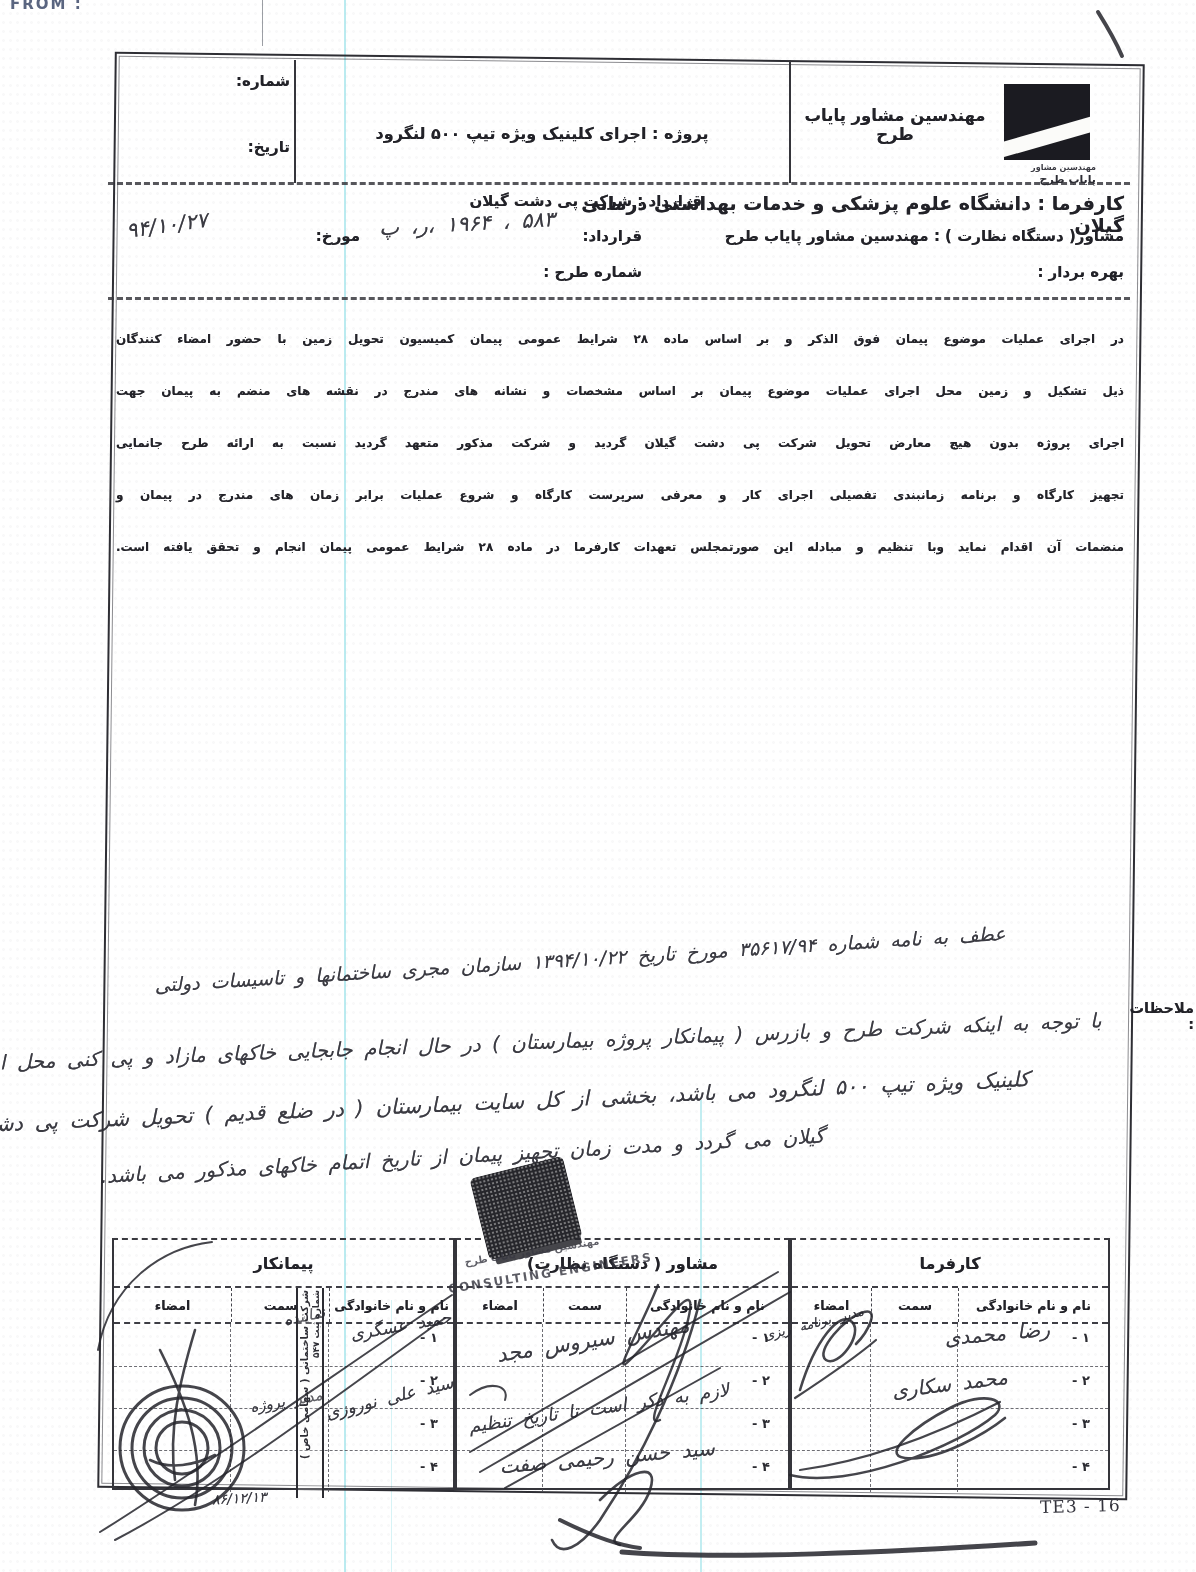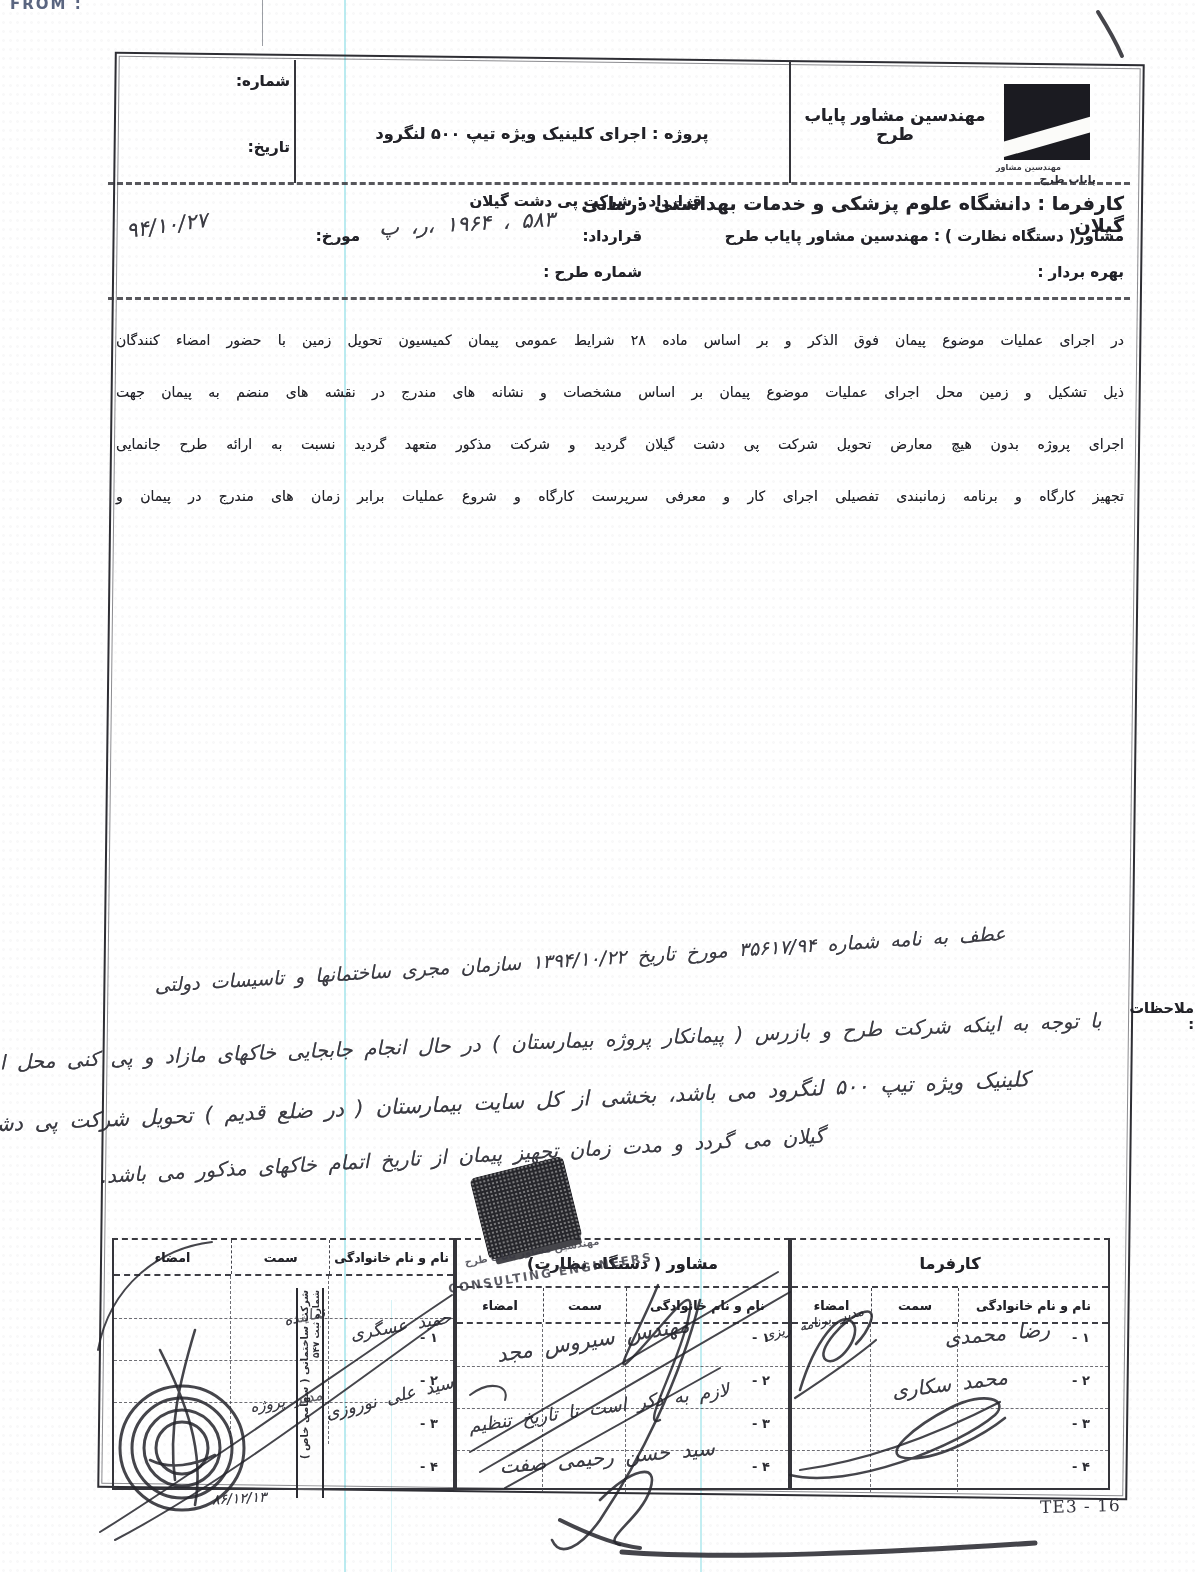--- a/index.html
+++ b/index.html
@@ -11,21 +11,21 @@
   .abs{position:absolute;}
   .pr{font-weight:700;color:#222228;text-shadow:0 0 .5px rgba(25,25,32,.55);}
   .rtl{direction:rtl;unicode-bidi:isolate;}
   .hw{font-style:italic;font-weight:400;color:#2b2b33;letter-spacing:.5px;word-spacing:5px;
       white-space:nowrap;direction:rtl;opacity:.92;text-shadow:0 0 .4px rgba(35,35,45,.6);}
   .form-border{left:106px;top:58px;width:1026px;height:1432px;border:2.5px solid #2e2e34;
       transform:rotate(.7deg);}
   .form-border::after{content:"";position:absolute;inset:2px;border:1px solid rgba(46,46,52,.55);}
   .vline{width:2px;background:#35353b;}
   .dash-sep{height:0;border-top:3px dashed #3a3a40;opacity:.85;}
-  .bline{direction:rtl;text-align:justify;text-align-last:justify;font-weight:400;font-size:14px;
+  .bline{direction:rtl;text-align:justify;text-align-last:justify;font-weight:700;font-size:12px;
       color:#232329;text-shadow:0 0 .5px rgba(25,25,32,.5);}
   .sec{top:1238px;height:252px;border-top:2px dashed #3a3a40;border-bottom:2px solid #35353b;
       border-left:2px solid #35353b;border-right:2px solid #35353b;box-sizing:border-box;}
   .sec-title{height:46px;display:flex;align-items:center;justify-content:center;
       border-bottom:2px dashed #3e3e45;font-size:16px;}
   .sec-cols{height:34px;display:grid;direction:rtl;border-bottom:2px dashed #3e3e45;}
   .sec-cols>div{display:flex;align-items:center;justify-content:center;font-size:12.5px;
       border-left:1.5px dashed #45454d;}
   .sec-cols>div:last-child{border-left:none;}
   .sec-body{position:relative;height:168px;}
@@ -63,48 +63,50 @@
   <div class="abs vline" style="left:789px;top:60px;height:123px;"></div>
   <div class="abs dash-sep" style="left:108px;top:182px;width:1022px;"></div>
 
   <div class="abs pr rtl" style="left:200px;top:72px;width:90px;text-align:right;font-size:15px;">شماره:</div>
   <div class="abs pr rtl" style="left:202px;top:138px;width:88px;text-align:right;font-size:15px;">تاریخ:</div>
 
   <div class="abs pr rtl" style="left:295px;top:124px;width:494px;text-align:center;font-size:16px;">پروژه : اجرای کلینیک ویژه تیپ ۵۰۰ لنگرود</div>
 
   <div class="abs pr rtl" style="left:795px;top:106px;width:200px;text-align:center;font-size:16.5px;">مهندسین مشاور پایاب طرح</div>
   <div class="abs logo"></div>
-  <div class="abs rtl" style="left:996px;top:163px;width:100px;text-align:left;font-size:8px;font-weight:700;color:#3a3a42;">مهندسین مشاور</div>
+  <div class="abs rtl" style="left:996px;top:163px;width:100px;text-align:right;font-size:8px;font-weight:700;color:#3a3a42;">مهندسین مشاور</div>
   <div class="abs rtl" style="left:996px;top:173px;width:100px;text-align:right;font-size:11px;font-weight:700;color:#2c2c33;">پایاب طرح</div>
 
   <div class="abs pr rtl" style="left:540px;top:192px;width:584px;text-align:right;font-size:19px;">کارفرما : دانشگاه علوم پزشکی و خدمات بهداشتی درمانی گیلان</div>
   <div class="abs pr rtl" style="left:640px;top:227px;width:484px;text-align:right;font-size:15px;">مشاور( دستگاه نظارت ) :  مهندسین مشاور پایاب طرح</div>
   <div class="abs pr rtl" style="left:1000px;top:263px;width:124px;text-align:right;font-size:15px;">بهره بردار :</div>
   <div class="abs pr rtl" style="left:400px;top:192px;width:302px;text-align:right;font-size:15px;">قرارداد : شرکت پی دشت گیلان</div>
   <div class="abs pr rtl" style="left:556px;top:227px;width:86px;text-align:right;font-size:15px;">قرارداد:</div>
   <div class="abs pr rtl" style="left:296px;top:227px;width:64px;text-align:right;font-size:15px;">مورخ:</div>
   <div class="abs pr rtl" style="left:520px;top:263px;width:122px;text-align:right;font-size:15px;">شماره طرح :</div>
   <div class="abs hw" style="left:370px;top:212px;width:185px;font-size:21px;transform:rotate(-3deg);">۵۸۳ ، ۱۹۶۴ ،ر، پ</div>
   <div class="abs hw" style="left:88px;top:216px;width:120px;font-size:21px;transform:rotate(-8deg);">۹۴/۱۰/۲۷</div>
   <div class="abs dash-sep" style="left:108px;top:297px;width:1022px;"></div>
 
   <div class="abs bline" style="left:116px;top:332px;width:1008px;">در اجرای عملیات موضوع پیمان فوق الذکر و بر اساس ماده ۲۸ شرایط عمومی پیمان کمیسیون تحویل زمین با حضور امضاء کنندگان</div>
   <div class="abs bline" style="left:116px;top:384px;width:1008px;">ذیل تشکیل و زمین محل اجرای عملیات موضوع پیمان بر اساس مشخصات و نشانه های مندرج در نقشه های منضم به پیمان جهت</div>
   <div class="abs bline" style="left:116px;top:488px;width:1008px;">تجهیز کارگاه و برنامه زمانبندی تفصیلی اجرای کار و معرفی سرپرست کارگاه و شروع عملیات برابر زمان های مندرج در پیمان و</div>
   <div class="abs bline" style="left:116px;top:436px;width:1008px;">اجرای پروژه بدون هیچ معارض تحویل شرکت پی دشت گیلان گردید و شرکت مذکور متعهد گردید نسبت به ارائه طرح جانمایی</div>
+  <div class="abs bline" style="left:116px;top:540px;width:1008px;">منضمات آن اقدام نماید وبا تنظیم و مبادله این صورتمجلس تعهدات کارفرما در ماده ۲۸ شرایط عمومی پیمان انجام و تحقق یافته است.</div>
 
   <div class="abs pr rtl" style="left:1128px;top:1000px;width:66px;font-size:14.5px;text-align:right;">ملاحظات :</div>
   <div class="abs hw" style="left:80px;top:948px;width:1000px;font-size:19px;transform:rotate(-3.5deg);text-align:center;">عطف به نامه شماره ۳۵۶۱۷/۹۴ مورخ تاریخ ۱۳۹۴/۱۰/۲۲ سازمان مجری ساختمانها و تاسیسات دولتی</div>
   <div class="abs hw" style="left:72px;top:1028px;width:1030px;font-size:20px;transform:rotate(-2.2deg);text-align:right;">با توجه به اینکه شرکت طرح و بازرس ( پیمانکار پروژه بیمارستان ) در حال انجام جابجایی خاکهای مازاد و پی کنی محل احداث</div>
   <div class="abs hw" style="left:70px;top:1088px;width:960px;font-size:21px;transform:rotate(-2.5deg);text-align:right;">کلینیک ویژه تیپ ۵۰۰ لنگرود می باشد، بخشی از کل سایت بیمارستان ( در ضلع قدیم ) تحویل شرکت پی دشت</div>
   <div class="abs hw" style="left:165px;top:1142px;width:660px;font-size:20px;transform:rotate(-3.2deg);text-align:right;">گیلان می گردد و مدت زمان تجهیز پیمان از تاریخ اتمام خاکهای مذکور می باشد.</div>
 
   <div class="abs stampblob"></div>
 
   <div class="abs sec" style="left:112px;width:343px;">
+    <div class="sec-title pr rtl">پیمانکار</div>
     <div class="sec-cols pr" style="grid-template-columns:36.5% 29% 34.5%;">
       <div>نام و نام خانوادگی</div>
       <div>سمت</div>
       <div>امضاء</div>
     </div>
     <div class="sec-body">
       <div class="rowline" style="top:42px;"></div>
       <div class="rowline" style="top:84px;"></div>
       <div class="rowline" style="top:126px;"></div>
       <div class="colline" style="right:36.5%;"></div>

